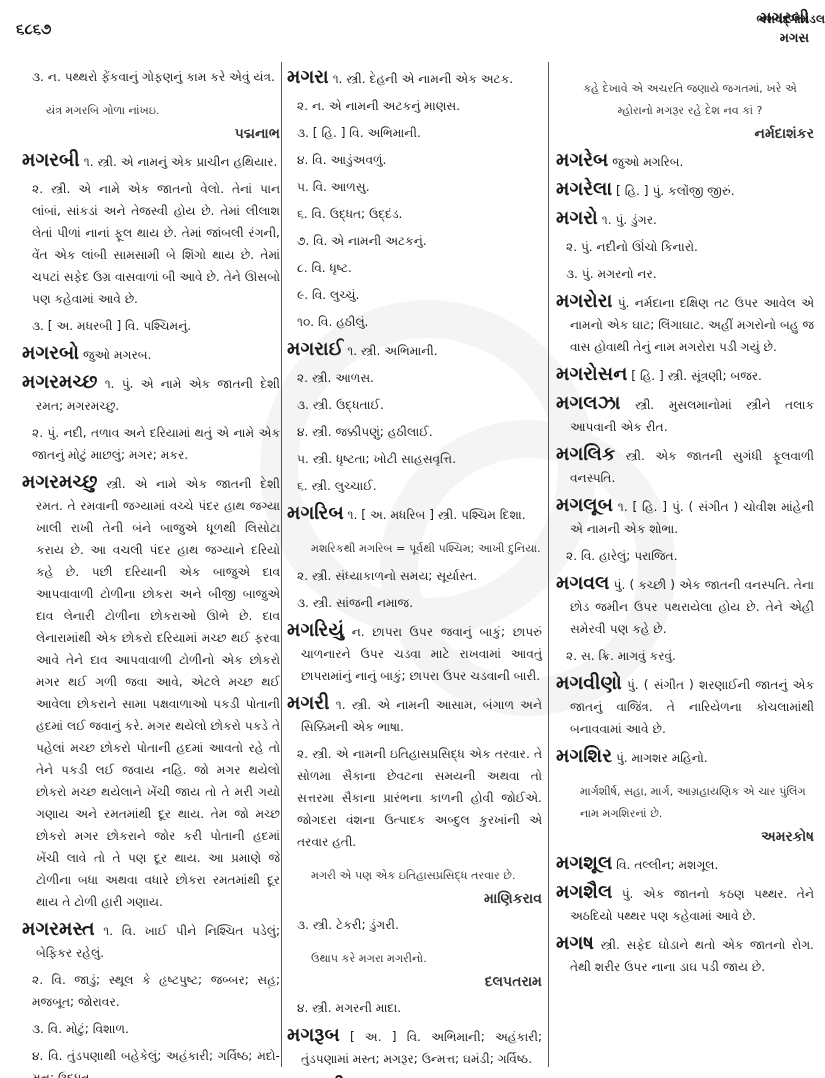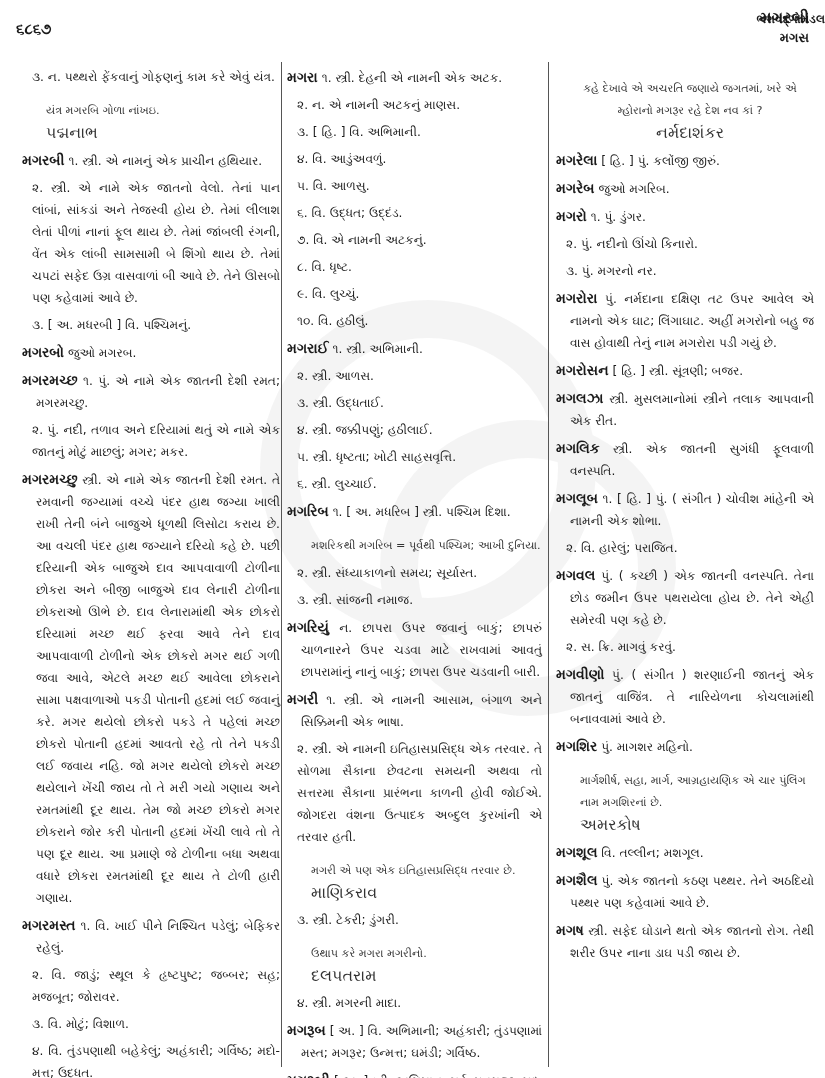--- a/index.html
+++ b/index.html
@@ -31,22 +31,22 @@
   .col1 { left: 22px; width: 258px; }
   .col2 { left: 287px; width: 255px; }
   .col3 { left: 556px; width: 258px; }
   .divider { position: absolute; top: 62px; width: 1px; background: #555; }
   .div1 { left: 281px; height: 1005px; }
   .div2 { left: 548px; height: 1005px; }
   .entry { margin: 0 0 5px 0; text-indent: -14px; padding-left: 14px; text-align: justify; }
   .sense { margin: 0 0 5px 10px; text-align: justify; }
   .quote { margin: 12px 0 5px 24px; font-size: 11.2px; color: #333; }
   .quote.center { margin-left: 10px; text-align: center; }
-  .attr { display: block; font-size: 16px; font-weight: normal; }
-  .hw { font-weight: bold; font-size: 14px; }
+  .attr { display: block; text-align: right; font-size: 14px; font-weight: bold; }
+  .hw { font-weight: bold; font-size: 19px; font-family: Liberation Serif, serif; }
 </style>
 </head>
 <body>
 
 <div class="watermark">
   <div class="ring" style="left:0;top:0;width:260px;height:260px;"></div>
   <div class="ring" style="left:120px;top:120px;width:220px;height:220px;"></div>
 </div>
 
 <div class="header">
@@ -102,22 +102,22 @@
     <div class="sense">૨. સ્ત્રી. એ નામની ઇતિહાસપ્રસિદ્ધ એક તરવાર. તે સોળમા સૈકાના છેવટના સમયની અથવા તો સત્તરમા સૈકાના પ્રારંભના કાળની હોવી જોઈએ. જોગદરા વંશના ઉત્પાદક અબ્દુલ કુરખાંની એ તરવાર હતી.</div>
     <div class="quote"><span>મગરી એ પણ એક ઇતિહાસપ્રસિદ્ધ તરવાર છે.</span><span class="attr">માણિકરાવ</span></div>
     <div class="sense">૩. સ્ત્રી. ટેકરી; ડુંગરી.</div>
     <div class="quote"><span>ઉથાપ કરે મગરા મગરીનો.</span><span class="attr">દલપતરામ</span></div>
     <div class="sense">૪. સ્ત્રી. મગરની માદા.</div>
     <div class="entry"><span class="hw">મગરૂબ</span> <span>[ અ. ] વિ. અભિમાની; અહંકારી; તુંડપણામાં મસ્ત; મગરૂર; ઉન્મત્ત; ઘમંડી; ગર્વિષ્ઠ.</span></div>
     <div class="entry"><span class="hw">મગરૂબી</span> <span>[ અ. ] સ્ત્રી. અભિમાન; ગર્વ; પતરાજી; મદ; અહંકાર; દિમાગ; ઘમંડ.</span></div>
   </div>
 <div class="col col3">
     <div class="quote center"><span>કહે દેખાવે એ અચરતિ જણાયે જગતમાં, ખરે એ મ્હોરાનો મગરૂર રહે દેશ નવ કાં ?</span><span class="attr">નર્મદાશંકર</span></div>
+    <div class="entry"><span class="hw">મગરેબ</span> <span>જુઓ મગરિબ.</span></div>
     <div class="entry"><span class="hw">મગરેલા</span> <span>[ હિ. ] પું. કલોંજી જીરું.</span></div>
-    <div class="entry"><span class="hw">મગરેબ</span> <span>જુઓ મગરિબ.</span></div>
     <div class="entry"><span class="hw">મગરો</span> <span>૧. પું. ડુંગર.</span></div>
     <div class="sense">૨. પું. નદીનો ઊંચો કિનારો.</div>
     <div class="sense">૩. પું. મગરનો નર.</div>
     <div class="entry"><span class="hw">મગરોરા</span> <span>પું. નર્મદાના દક્ષિણ તટ ઉપર આવેલ એ નામનો એક ઘાટ; લિંગાઘાટ. અહીં મગરોનો બહુ જ વાસ હોવાથી તેનું નામ મગરોરા પડી ગયું છે.</span></div>
     <div class="entry"><span class="hw">મગરોસન</span> <span>[ હિ. ] સ્ત્રી. સૂંત્રણી; બજર.</span></div>
     <div class="entry"><span class="hw">મગલઝા</span> <span>સ્ત્રી. મુસલમાનોમાં સ્ત્રીને તલાક આપવાની એક રીત.</span></div>
     <div class="entry"><span class="hw">મગલિક</span> <span>સ્ત્રી. એક જાતની સુગંધી ફૂલવાળી વનસ્પતિ.</span></div>
     <div class="entry"><span class="hw">મગલૂબ</span> <span>૧. [ હિ. ] પું. ( સંગીત ) ચોવીશ માંહેની એ નામની એક શોભા.</span></div>
     <div class="sense">૨. વિ. હારેલું; પરાજિત.</div>
     <div class="entry"><span class="hw">મગવલ</span> <span>પું. ( કચ્છી ) એક જાતની વનસ્પતિ. તેના છોડ જમીન ઉપર પથરાયેલા હોય છે. તેને એહી સમેરવી પણ કહે છે.</span></div>

